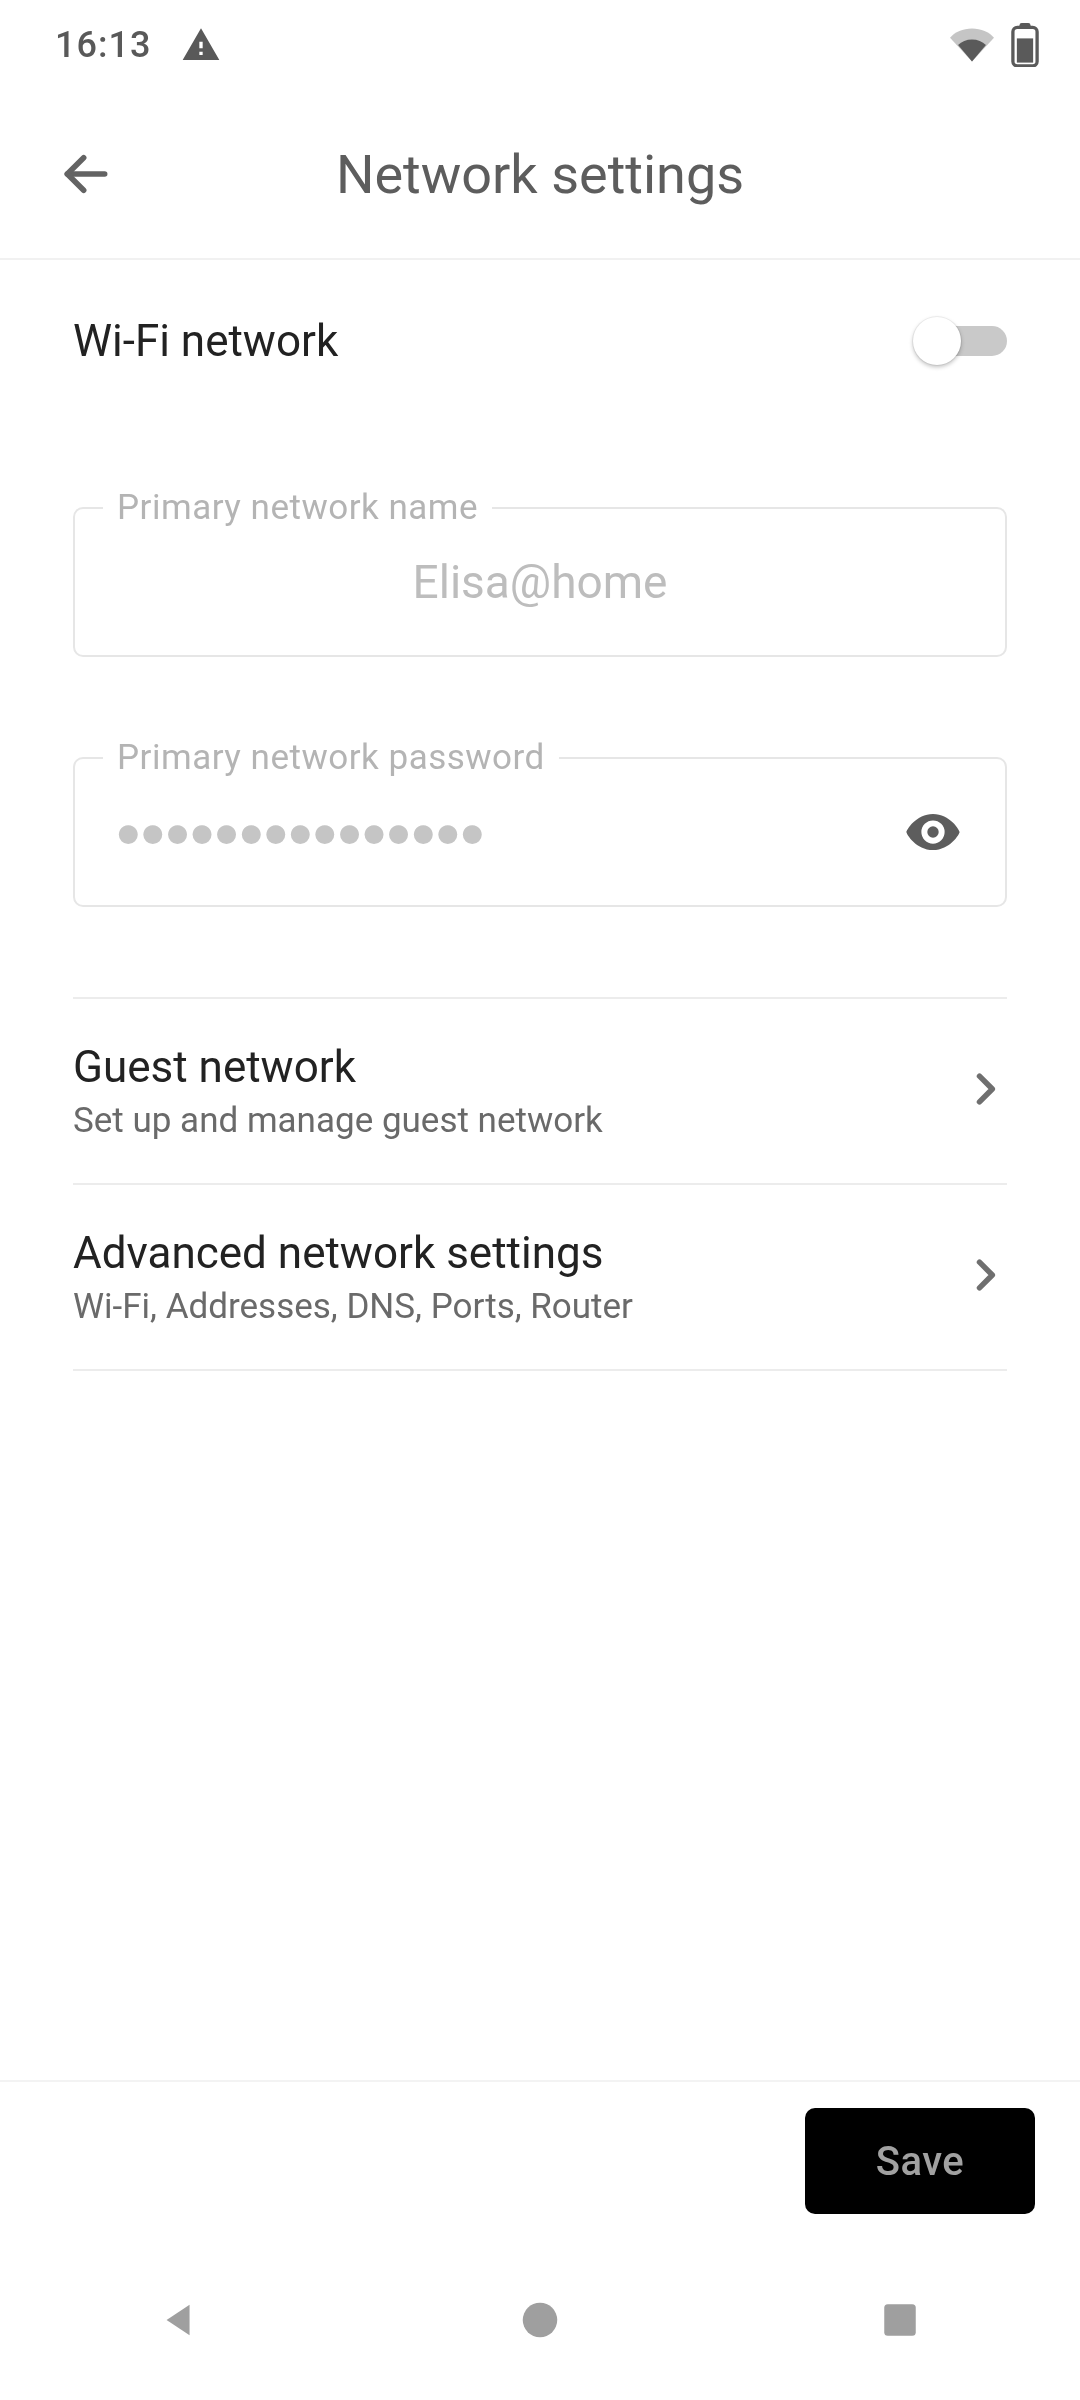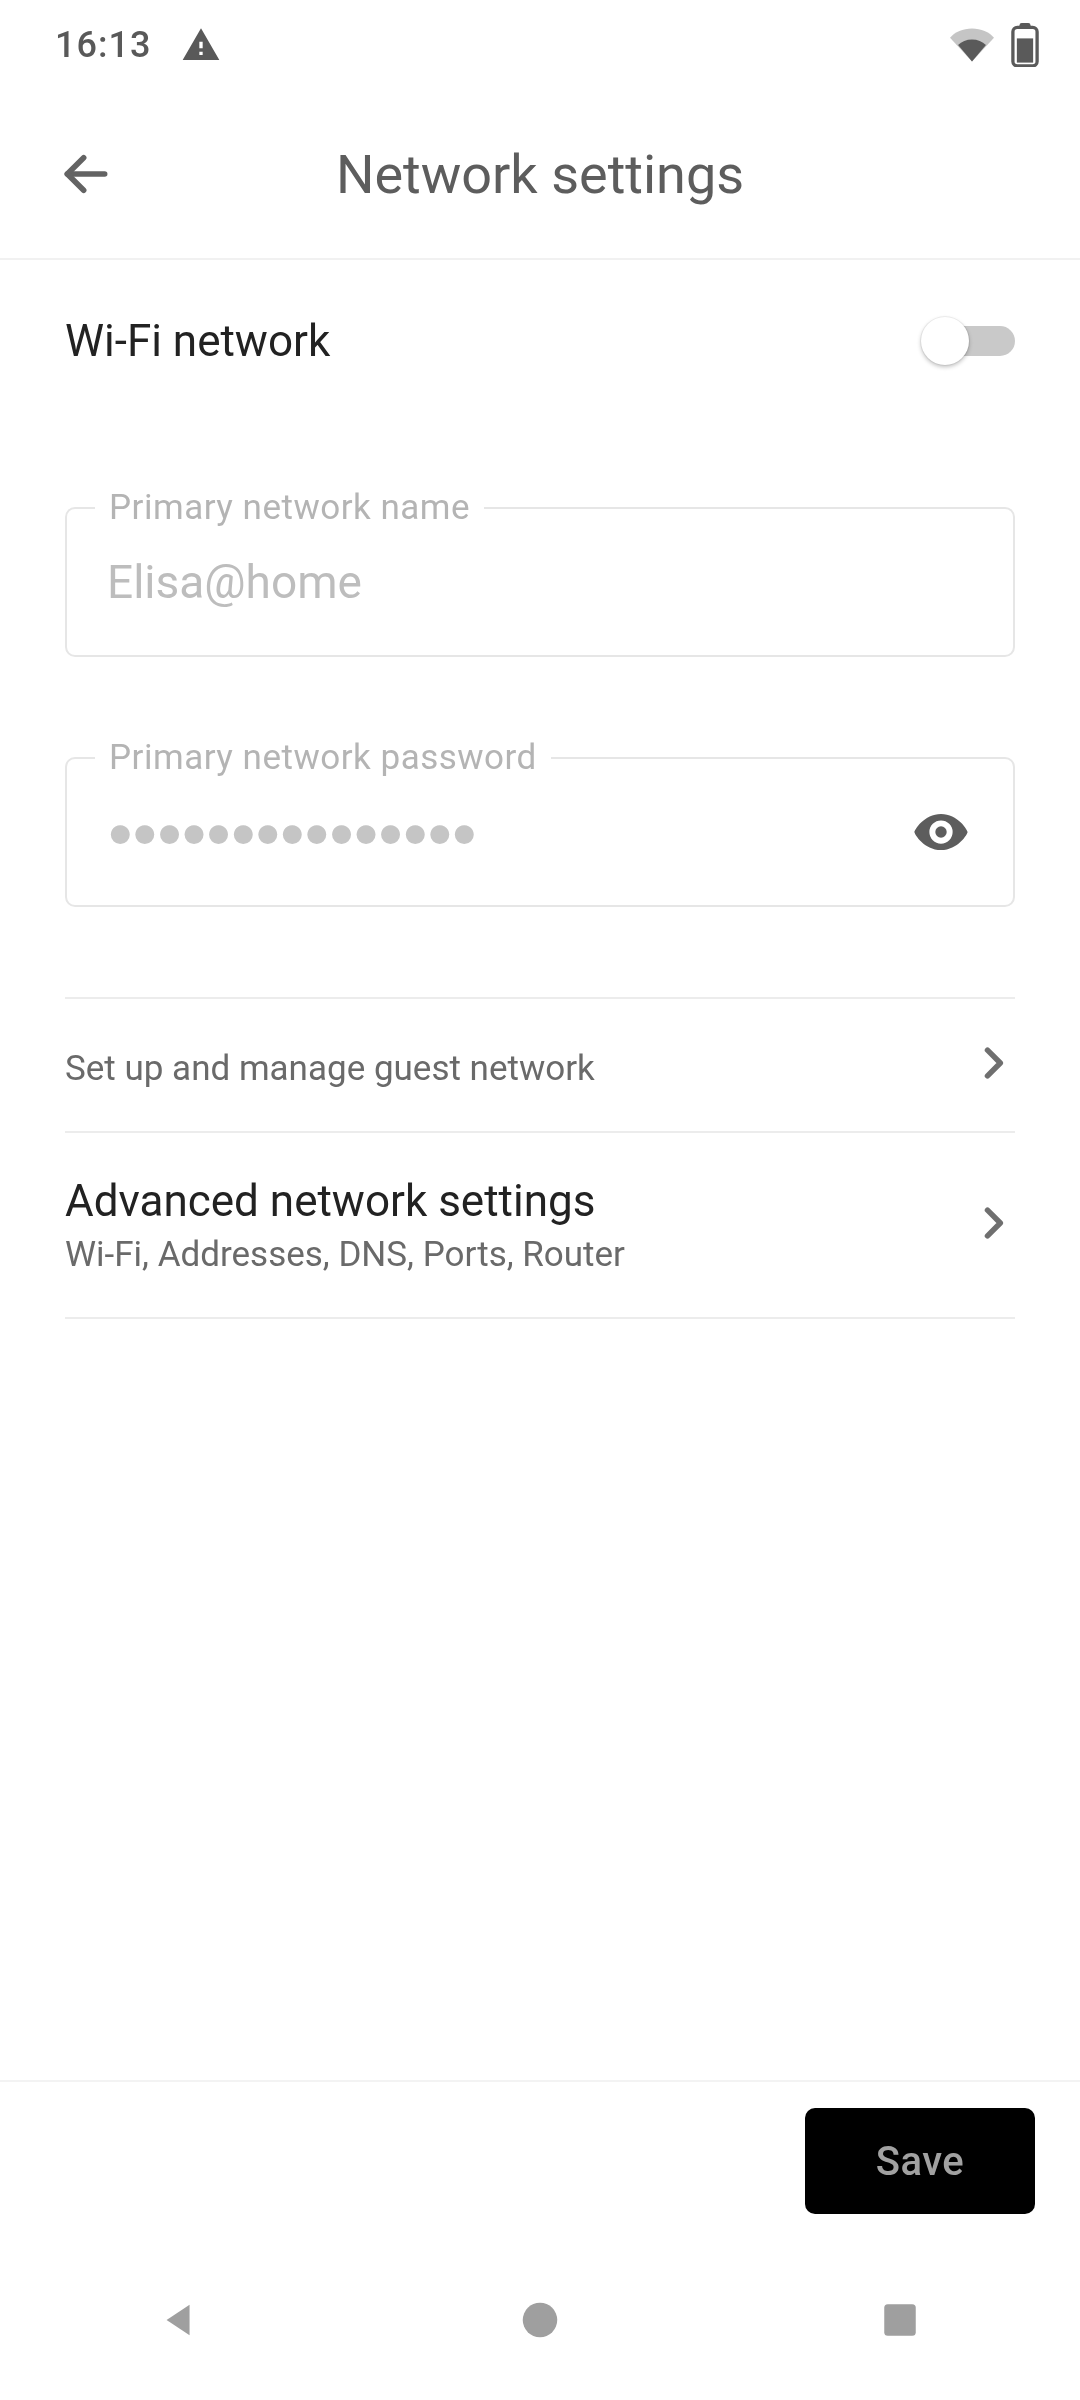--- a/index.html
+++ b/index.html
@@ -11,34 +11,34 @@
     .status-time { font-size: 36px; font-weight: 500; color: #595959; letter-spacing: 1px; }
     .status-right { margin-left: auto; display: flex; align-items: center; gap: 16px; }
     .icon-svg { display: block; }
 
     
     .app-bar { height: 170px; display: flex; align-items: center; padding: 0 46px; border-bottom: 2px solid #f1f1f1; }
     .back-btn { width: 80px; height: 80px; display: flex; align-items: center; justify-content: center; cursor: pointer; }
     .app-bar-title { flex: 1; text-align: center; font-size: 54px; font-weight: 400; color: #5d5d5d; margin-left: -80px; }
 
     
-    .content { padding: 0 0px; }
+    .content { padding: 0 8px; }
 
     .section-row { padding: 55px 65px 20px; display: flex; align-items: center; }
     .section-row .row-title { font-size: 44px; color: #222; font-weight: 400; }
 
     .switch { margin-left: auto; width: 92px; height: 50px; position: relative; cursor: pointer; }
     .switch-track { position: absolute; left: 0; right: 0; top: 10px; height: 30px; border-radius: 15px; background: #c9c9c9; }
     .switch-thumb { position: absolute; left: -2px; top: 1px; width: 48px; height: 48px; border-radius: 50%; background: #ffffff; box-shadow: 0 2px 4px rgba(0,0,0,0.25), 0 0 0 1px rgba(0,0,0,0.05); }
 
     .fields { padding: 20px 65px 90px; }
     .field { position: relative; margin-top: 100px; }
     .field-box { border: 2px solid #e6e6e6; border-radius: 10px; height: 150px; display: flex; align-items: center; padding: 0 40px; }
     .field-label { position: absolute; top: -20px; left: 30px; background: #ffffff; padding: 0 14px; font-size: 35px; color: #b4b4b4; font-weight: 400; letter-spacing: 0.5px; text-align: right; }
-    .field-value { font-size: 46px; color: #bdbdbd; font-weight: 400; border: none; outline: none; width: 100%; background: transparent; }
+    .field-value { font-size: 46px; color: #bdbdbd; font-weight: 400; border: none; outline: none; width: 100%; background: transparent; text-align: center; }
     .field-value::placeholder { color: #bdbdbd; }
     .eye-btn { margin-left: auto; display: flex; align-items: center; justify-content: center; width: 64px; height: 64px; cursor: pointer; }
 
     .password-dots { font-size: 44px; color: #c5c5c5; letter-spacing: -2px; }
 
     .divider { height: 2px; background: #ececec; margin: 0 65px; }
 
     .list-item { display: flex; align-items: center; padding: 42px 65px; cursor: pointer; }
     .list-text .li-title { font-size: 44px; color: #222; font-weight: 400; }
     .list-text .li-sub { font-size: 35px; color: #6a6a6a; margin-top: 7px; }
@@ -122,20 +122,21 @@
         </div>
       </div>
     </div>
 
   </div>
 
   <div class="divider"></div>
 
   <div class="list-item">
     <div class="list-text">
+      <div class="li-title">Guest network</div>
       <div class="li-sub">Set up and manage guest network</div>
     </div>
     <span class="chev">
       <svg width="44" height="44" viewBox="0 0 24 24" fill="none" stroke="#6f6f6f" stroke-width="3" stroke-linecap="round" stroke-linejoin="round">
           <polyline points="9 5 16 12 9 19"></polyline>
         </svg>
     </span>
   </div>
 
   <div class="divider"></div>

